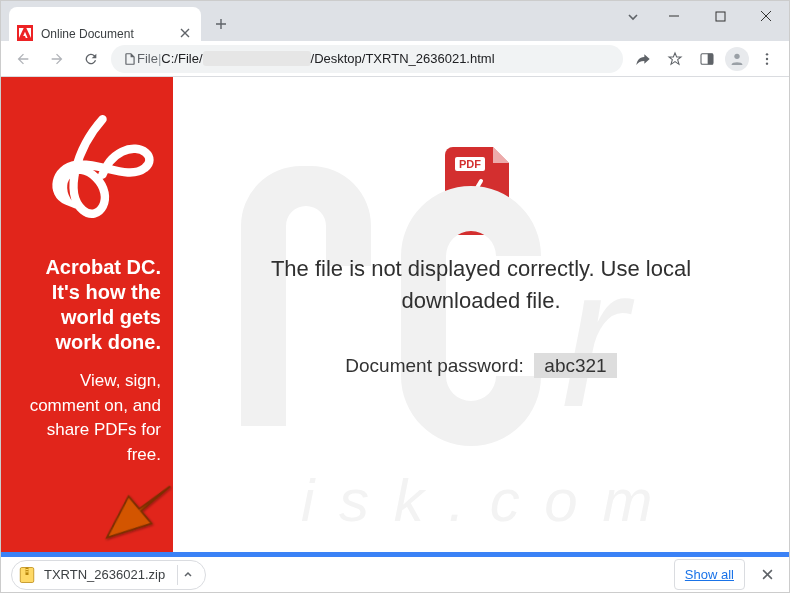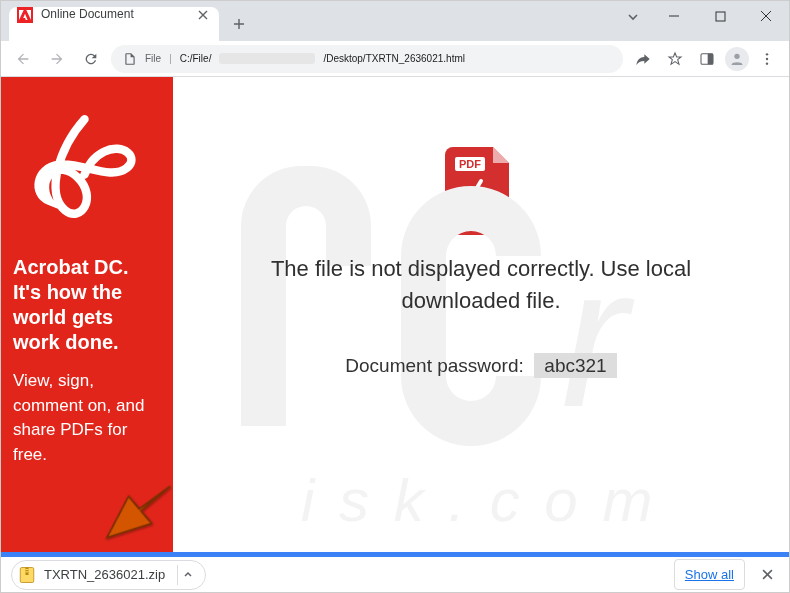--- a/index.html
+++ b/index.html
@@ -14,23 +14,23 @@
     
     .titlebar {
       height: 40px;
       background: #dee1e6;
       display: flex; align-items: flex-end;
       padding-left: 8px;
       position: relative;
     }
     .tab {
       background: #fff;
-      height: 34px; width: 210px;
+      height: 34px; width: 192px;
       border-radius: 8px 8px 0 0;
-      display: flex; align-items: flex-start;
+      display: flex; align-items: flex-end;
       padding: 0 8px;
       gap: 8px;
     }
     .tab-favicon {
       width: 16px; height: 16px;
       background: #ed2224;
       display: flex; align-items: center; justify-content: center;
     }
     .tab-title { font-size: 12px; color: #3c4043; flex: 1; white-space: nowrap; overflow: hidden; }
     .tab-close { width: 16px; height: 16px; display: flex; align-items: center; justify-content: center; color: #5f6368; border-radius: 50%; cursor: pointer; }
@@ -56,41 +56,41 @@
     .nav-icon {
       width: 28px; height: 28px;
       display: flex; align-items: center; justify-content: center;
       color: #5f6368; border-radius: 50%; cursor: pointer;
     }
     .nav-icon.disabled { color: #b0b3b8; cursor: default; }
     .omnibox {
       flex: 1; height: 28px;
       background: #f1f3f4; border-radius: 14px;
       display: flex; align-items: center;
-      padding: 0 12px; gap: 8px;
-      color: #5f6368; font-size: 10px;
+      padding: 0 12px; 
+      color: #5f6368; font-size: 13px;
     }
     .omnibox .file-chip { color: #5f6368; }
     .omnibox .divider { color: #9aa0a6; }
     .omnibox .path { color: #202124; }
     .omnibox .blur { background: #e6e6e6; color: transparent; border-radius: 3px; padding: 0 28px; }
     .right-icons { display: flex; gap: 4px; align-items: center; }
     .avatar { width: 24px; height: 24px; border-radius: 50%; background: #e8eaed; display: flex; align-items: center; justify-content: center; }
 
     
     .content {
       position: relative;
       height: calc(593px - 40px - 36px - 40px);
       display: flex;
     }
     .sidebar {
       width: 172px; height: 100%;
       background: #e1251b;
       color: #fff;
-      text-align: left;
+      text-align: right;
       padding: 16px 12px 0;
       position: relative;
     }
     .adobe-swirl { margin: 10px auto 18px; }
     .sidebar h2 { font-size: 20px; font-weight: 700; line-height: 1.25; margin-bottom: 14px; }
     .sidebar p { font-size: 17px; line-height: 1.45; }
     .arrow-annot {
       position: absolute; left: 90px; bottom: -6px;
       transform: rotate(0deg);
     }

